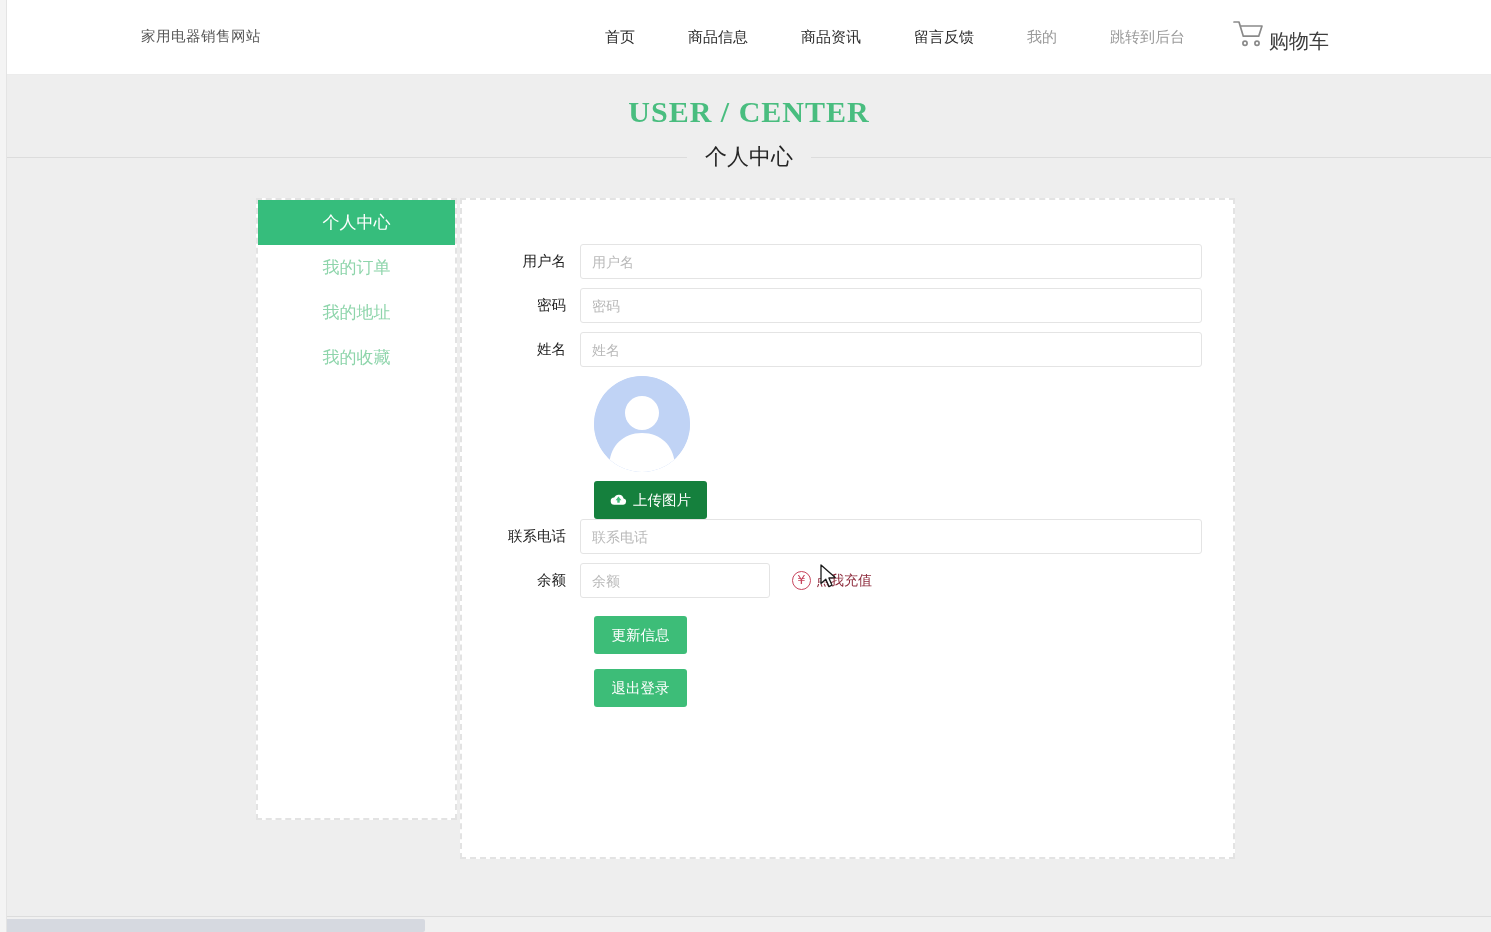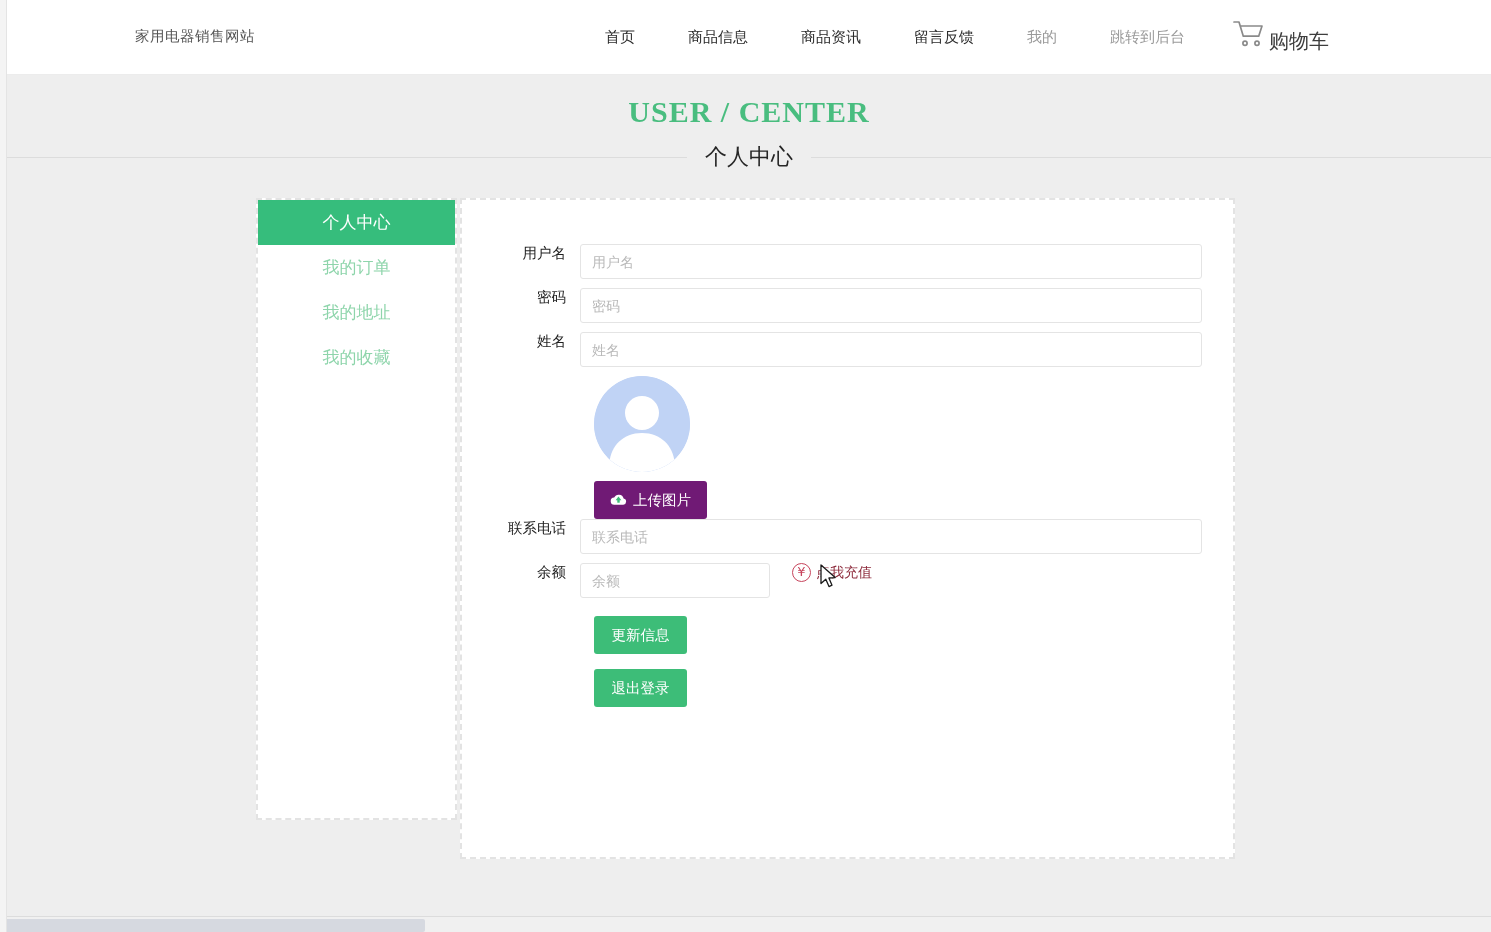--- a/index.html
+++ b/index.html
@@ -28,21 +28,21 @@
 
   
   .site-header {
     position: absolute; left: 7px; top: 0;
     width: 1484px; height: 75px;
     background: #ffffff;
     border-bottom: 1px solid #ececec;
     display: flex; align-items: center;
   }
   .brand {
-    position: absolute; left: 128px; top: 27px;
+    position: absolute; left: 134px; top: 27px;
     font-size: 14.5px; color: #555; letter-spacing: .5px;
     white-space: nowrap;
   }
   .nav {
     position: absolute; left: 598px; top: 0;
     height: 75px;
     display: flex; align-items: center;
   }
   .nav-item {
     font-size: 15px; color: #2b2b2b;
@@ -116,21 +116,21 @@
     border: 2px dashed #e3e3e3;
   }
 
   
   .form {
     position: absolute; left: 0; top: 0;
     width: 775px;
     padding-top: 44px;
   }
   .frow {
-    display: flex; align-items: flex-start;
+    display: flex; align-items: center;
     margin-bottom: 9px;
   }
   .flabel {
     width: 118px;
     text-align: right;
     padding-right: 14px;
     font-size: 14.5px;
     color: #1f1f1f;
     white-space: nowrap;
   }
@@ -154,21 +154,21 @@
     width: 96px; height: 96px; border-radius: 50%;
     background: #c0d3f5;
     overflow: hidden; position: relative;
     display: block;
   }
   .upload-btn {
     margin-top: 9px;
     display: inline-flex; align-items: center;
     height: 38px;
     padding: 0 16px;
-    background: #701a75;
+    background: #15803d;
     color: #ffffff;
     font-size: 14.5px;
     border: none; border-radius: 3px;
     cursor: pointer;
     font-family: inherit;
   }
   .upload-btn .cloud { margin-right: 6px; display:flex; }
 
   .gender-row { margin-top: 26px; margin-bottom: 22px; }
   .gender-slot { min-height: 20px; width: 400px; }

